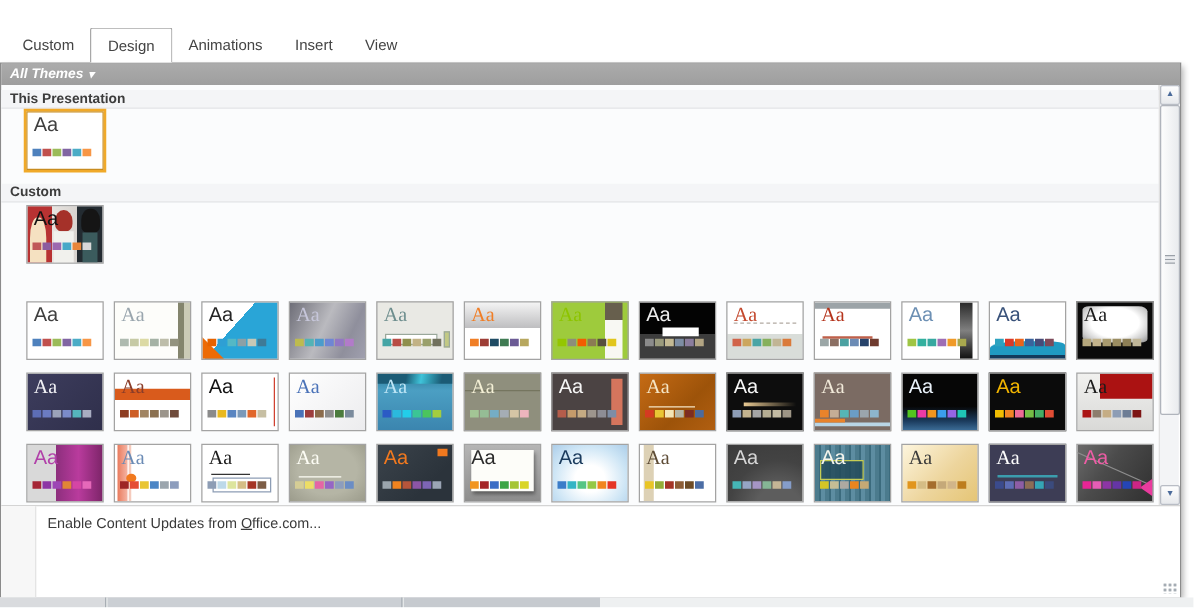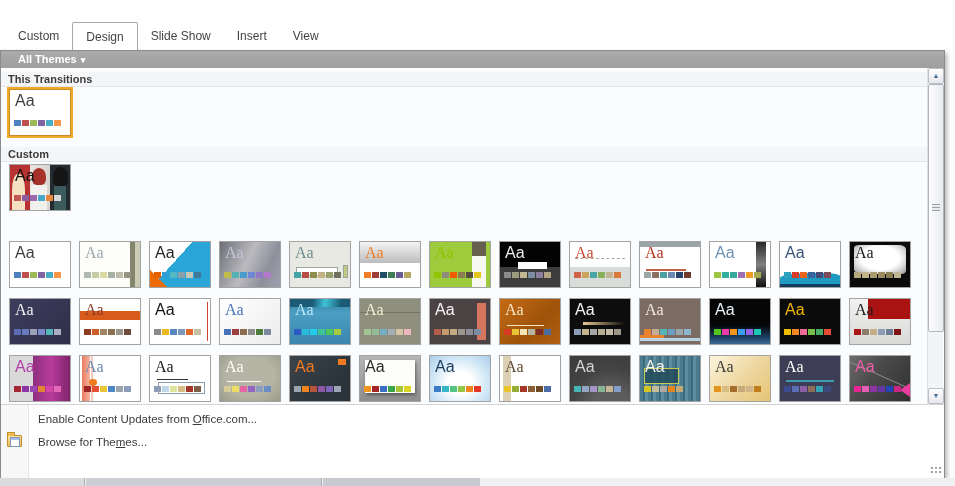--- a/index.html
+++ b/index.html
@@ -16,29 +16,29 @@
             display:flex; align-items:stretch; padding-left:5px; }
   .tab { font-size:12px; color:#444; padding:8px 13px 0; line-height:1; cursor:default; }
   .tab.active { background:#fff; border:1px solid #a8a8a8; border-bottom:none;
                 border-radius:2px 2px 0 0; z-index:5; }
 
   
   .dropdown { position:absolute; top:50px; left:0; width:945px; height:428px; background:#ffffff;
               border:1px solid #8b8b8b; box-shadow:2px 3px 5px rgba(0,0,0,0.3); }
   .filterbar { position:absolute; top:0; left:0; width:100%; height:29px;
                background:linear-gradient(#ababab,#969696); color:#fff; font-size:11px; font-weight:bold;
-               padding:2px 0 0 17px; border-bottom:1px solid #8f8f8f; cursor:default; }
+               padding:2px 0 0 7px; border-bottom:1px solid #8f8f8f; cursor:default;font-style:italic; }
   .filterbar .arr { font-size:9px; margin-left:4px; }
 
   .gallery { position:absolute; top:17px; left:0; width:926px; height:336px; background:#fbfcfd; }
   .sec-head { position:absolute; left:0; width:100%; height:15px; background:#f4f5f7;
               border-bottom:1px solid #e3e5e8; font-size:11px; font-weight:bold; color:#3c3c3c;
               padding:1px 0 0 7px; }
 
-  .trow { position:absolute; left:8px; display:flex; gap:8px; }
+  .trow { position:absolute; left:20px; display:flex; gap:8px; }
   .thumb { position:relative; width:62px; height:47px; border:1px solid #a3a3a3; background:#fff;
            overflow:hidden; cursor:default; flex:0 0 auto; }
   .thumb.selected { outline:2px solid #f0a929; border-color:#c88c20; }
   .thumb .ov { position:absolute; z-index:1; }
   .thumb .aa { position:absolute; top:1px; left:5px; z-index:2; font-size:16px; line-height:1.2;
                letter-spacing:0; }
   .thumb.serif .aa { font-family:"Liberation Serif", serif; }
   .thumb .chips { position:absolute; left:4px; bottom:5px; z-index:2; white-space:nowrap; }
   .thumb .chip { display:inline-block; width:7px; height:6px; margin-right:1px; }
 
@@ -95,33 +95,33 @@
 </style>
 </head>
 <body>
 
 <div class="stage">
 
 
   <div class="tabrow">
       <div class="tab">Custom</div>
       <div class="tab active">Design</div>
-      <div class="tab">Slide Show</div>
+      <div class="tab">Animations</div>
       <div class="tab">Insert</div>
       <div class="tab">View</div>
     </div>
 
   <div class="dropdown">
 
     <div class="filterbar">
       <span>All Themes</span><span class="arr">▾</span>
     </div>
 
     <div class="gallery">
-      <div class="sec-head" style="top:4px">This Transitions</div>
+      <div class="sec-head" style="top:4px">This Presentation</div>
       <div class="trow" style="top:21px">
           <div class="thumb selected" style="background: rgb(255, 255, 255);">
             <div class="aa" style="color: rgb(63, 63, 63);">Aa</div>
             <div class="chips"><span class="chip" style="background: rgb(78, 129, 189);"></span><span class="chip" style="background: rgb(192, 80, 77);"></span><span class="chip" style="background: rgb(155, 187, 89);"></span><span class="chip" style="background: rgb(128, 100, 162);"></span><span class="chip" style="background: rgb(75, 172, 198);"></span><span class="chip" style="background: rgb(247, 150, 70);"></span></div>
           </div>
         </div>
 
       <div class="sec-head" style="top:79px">Custom</div>
       <div class="trow" style="top:96px">
           <div class="thumb" style="background: linear-gradient(to right, rgb(184, 50, 50) 33%, rgb(232, 228, 224) 33%, rgb(216, 212, 208) 66%, rgb(35, 43, 49) 66%);">
@@ -340,24 +340,20 @@
           <div class="sb-grip"></div>
         </div>
       <div class="sb-btn sb-down">▼</div>
     </div>
 
     <div class="menu">
       <div class="menu-gutter"></div>
     <div class="menu-item" style="top: 3px;">
           <span class="mi-label">Enable Content Updates from <u>O</u>ffice.com...</span>
         </div>
-        <div class="menu-item" style="top: 26px;">
-          <div class="mi-icon mi-folder"></div>
-          <span class="mi-label">Browse for The<u>m</u>es...</span>
-        </div>
       </div>
 
     <div class="grip"></div>
   </div>
 
   <div class="bottom-strip">
     <div class="seg1"></div>
     <div class="seg2"></div>
     <div class="seg3"></div>
   </div>

